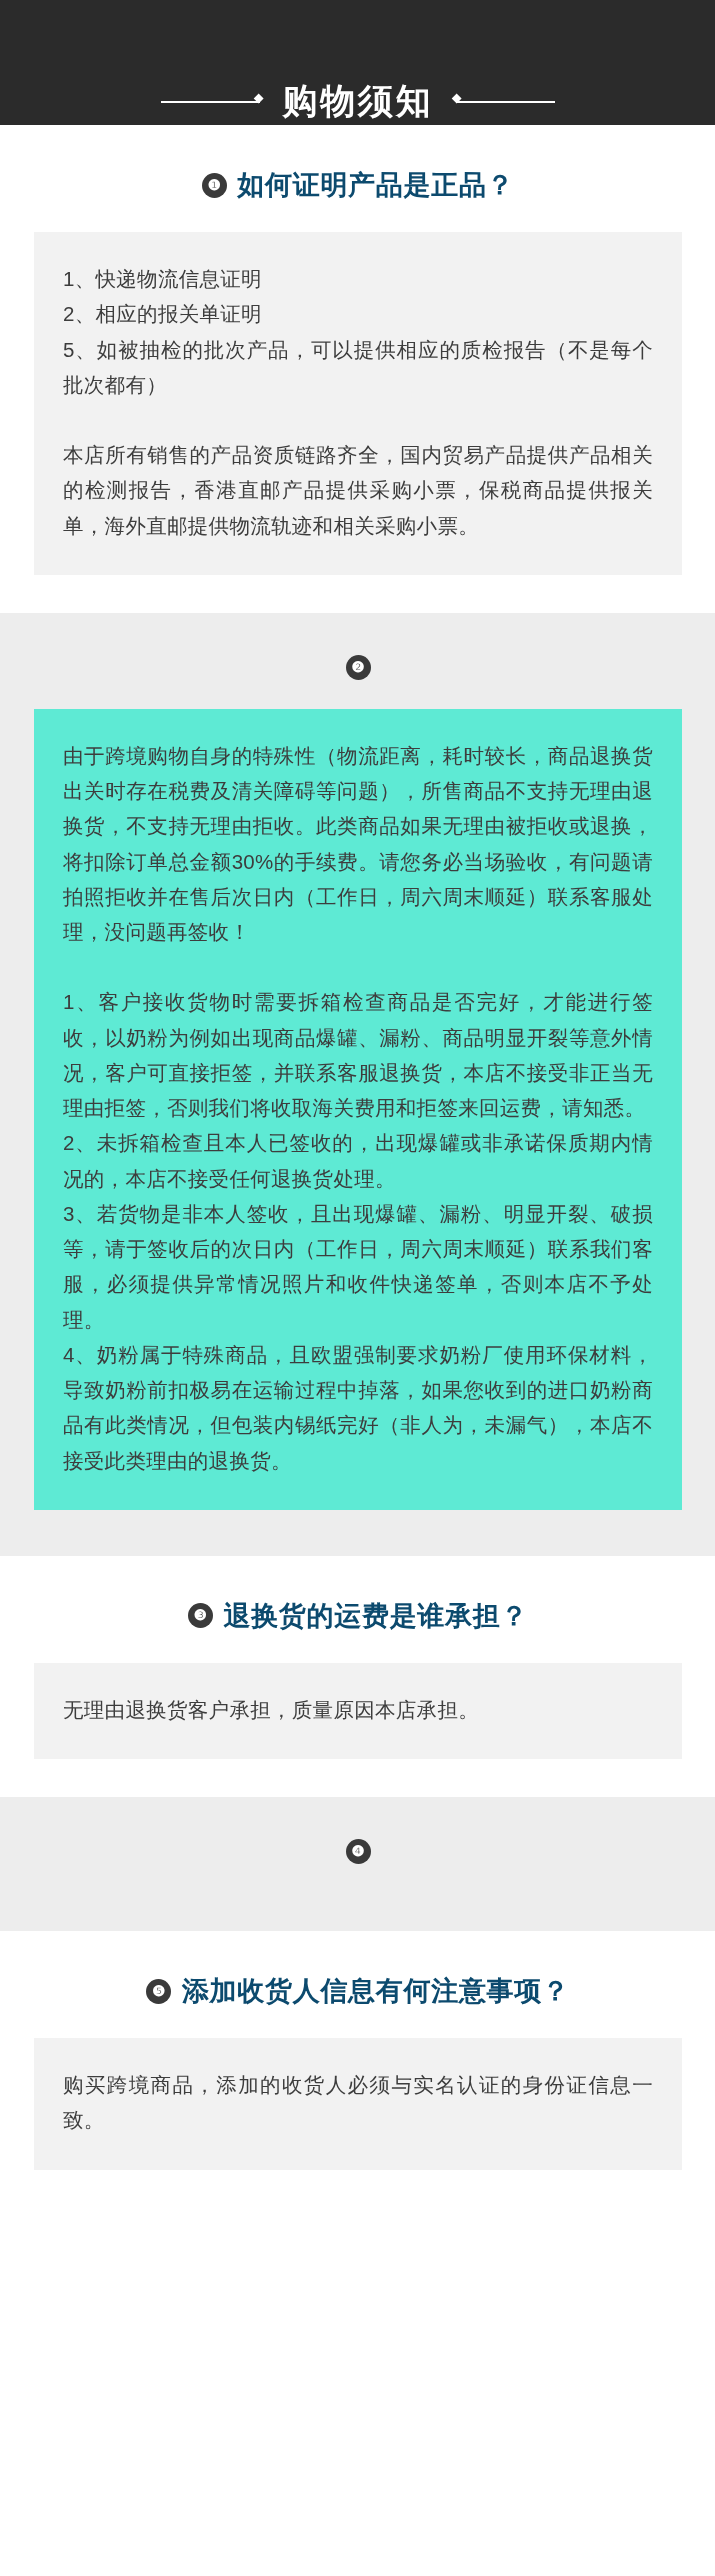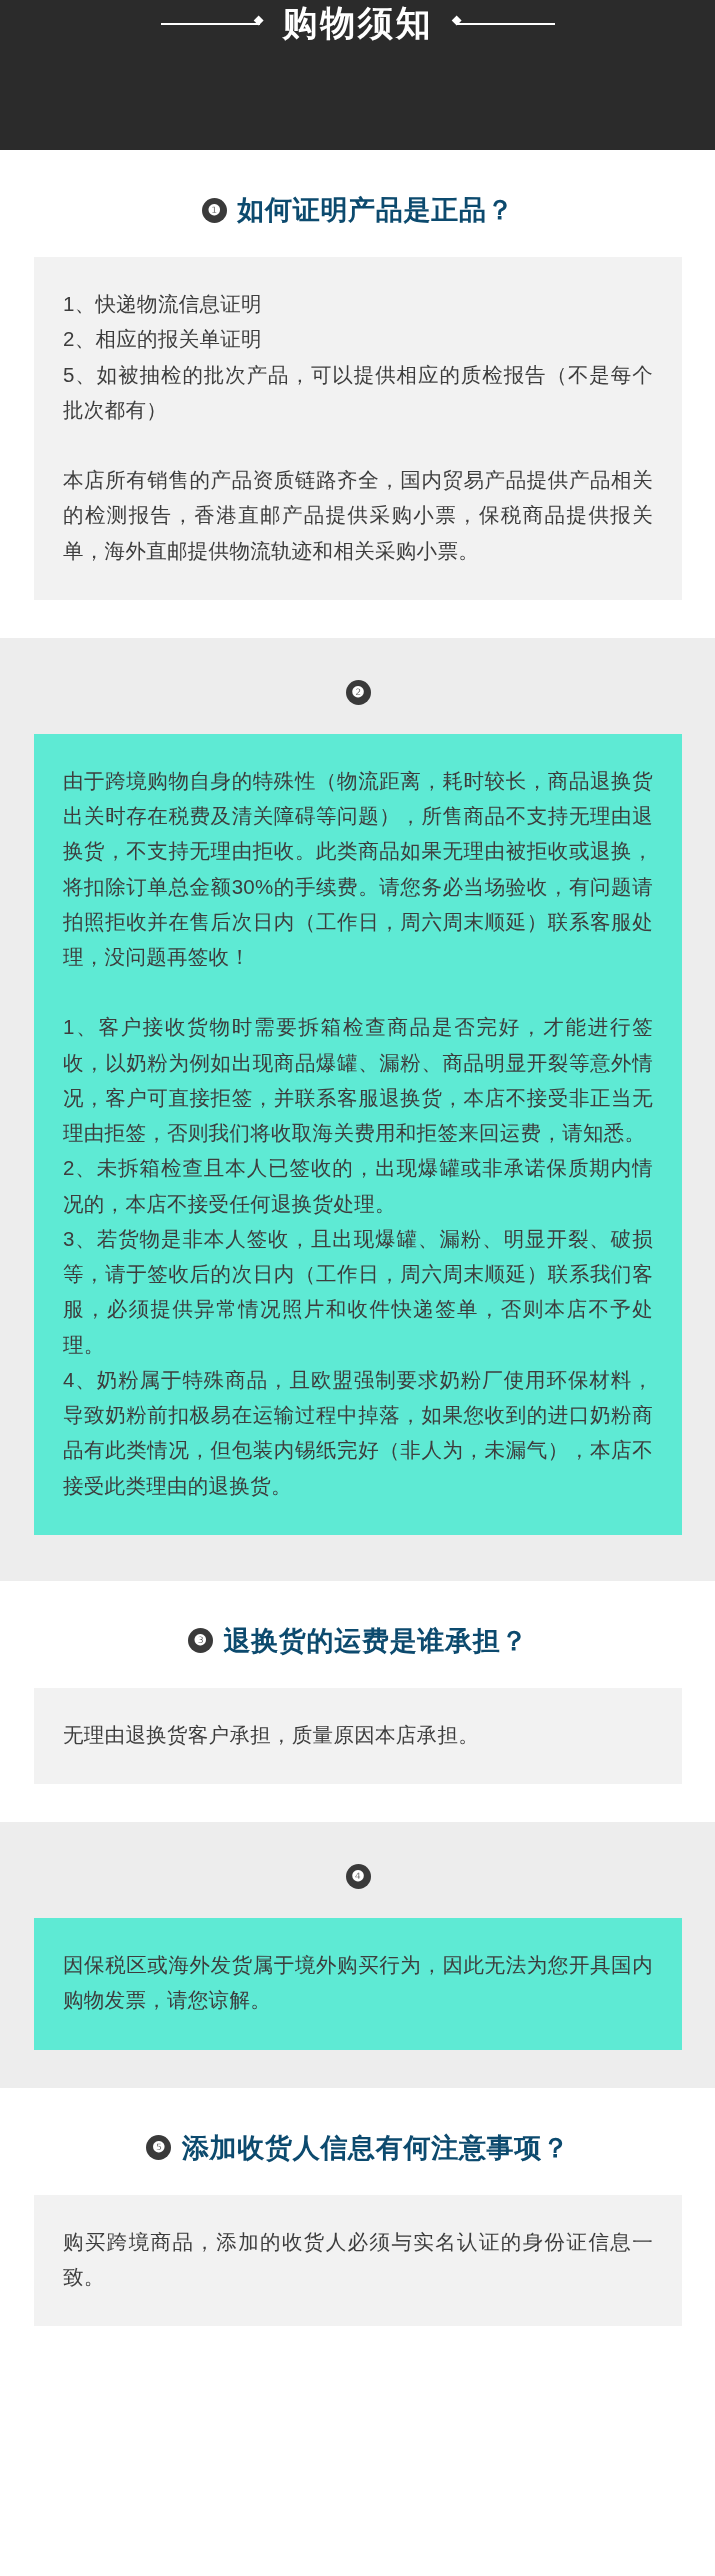--- a/index.html
+++ b/index.html
@@ -9,23 +9,23 @@
     font-family: "Liberation Sans", sans-serif;
   }
   body {
     width: 716px;
     min-height: 2576px;
   }
 
   
   .banner {
     background: #2b2b2b;
-    height: 150px;
+    height: 125px;
     display: flex;
-    align-items: flex-start;
+    align-items: flex-end;
     justify-content: center;
   }
   .banner-inner {
     display: flex;
     align-items: center;
     gap: 22.5px;
   }
   .banner-rule {
     width: 99px;
     height: 0;
@@ -150,23 +150,20 @@
   </div>
   <div class="card">
     <p class="para">无理由退换货客户承担，质量原因本店承担。</p>
   </div>
 </div>
 
 <div class="section shaded gap-after">
   <div class="sec-head">
     <span class="sec-num">❹</span>
   </div>
-  <div class="card">
-    <p class="para">因保税区或海外发货属于境外购买行为，因此无法为您开具国内购物发票，请您谅解。</p>
-  </div>
 </div>
 
 <div class="section plain gap-after">
   <div class="sec-head">
     <span class="sec-num">❺</span>
     <span class="sec-title">添加收货人信息有何注意事项？</span>
   </div>
   <div class="card">
     <p class="para">购买跨境商品，添加的收货人必须与实名认证的身份证信息一致。</p>
   </div>

